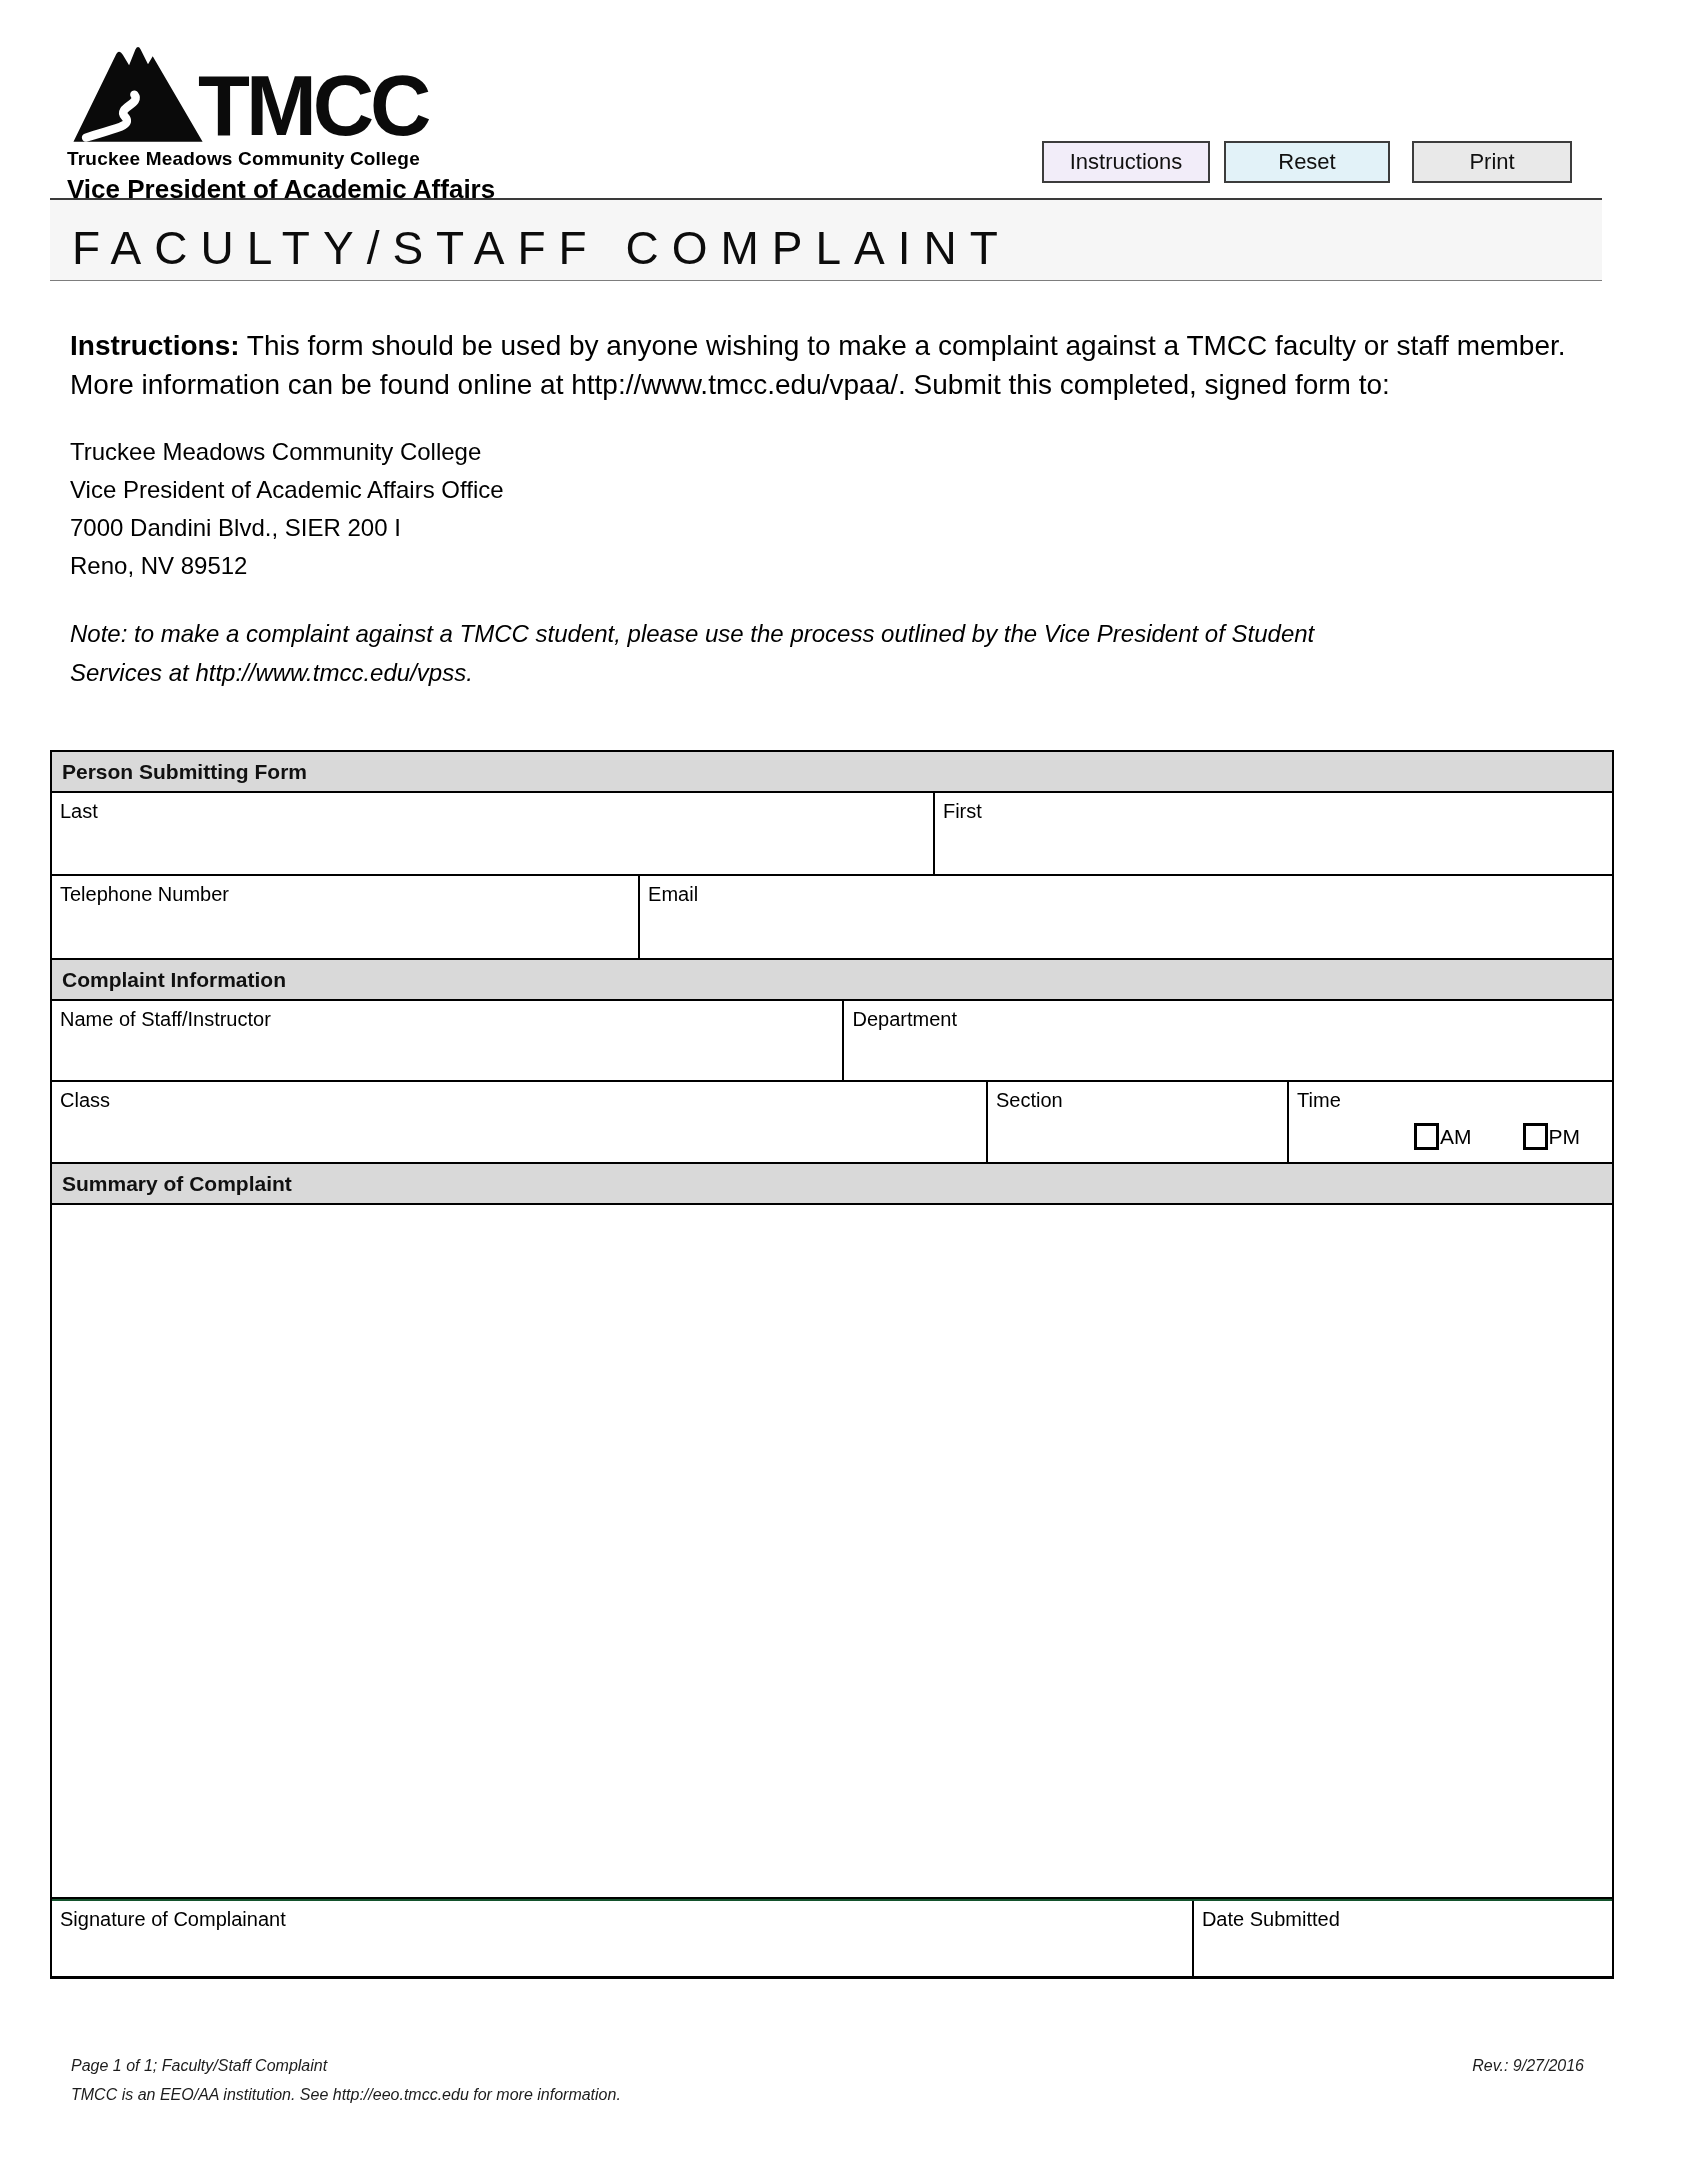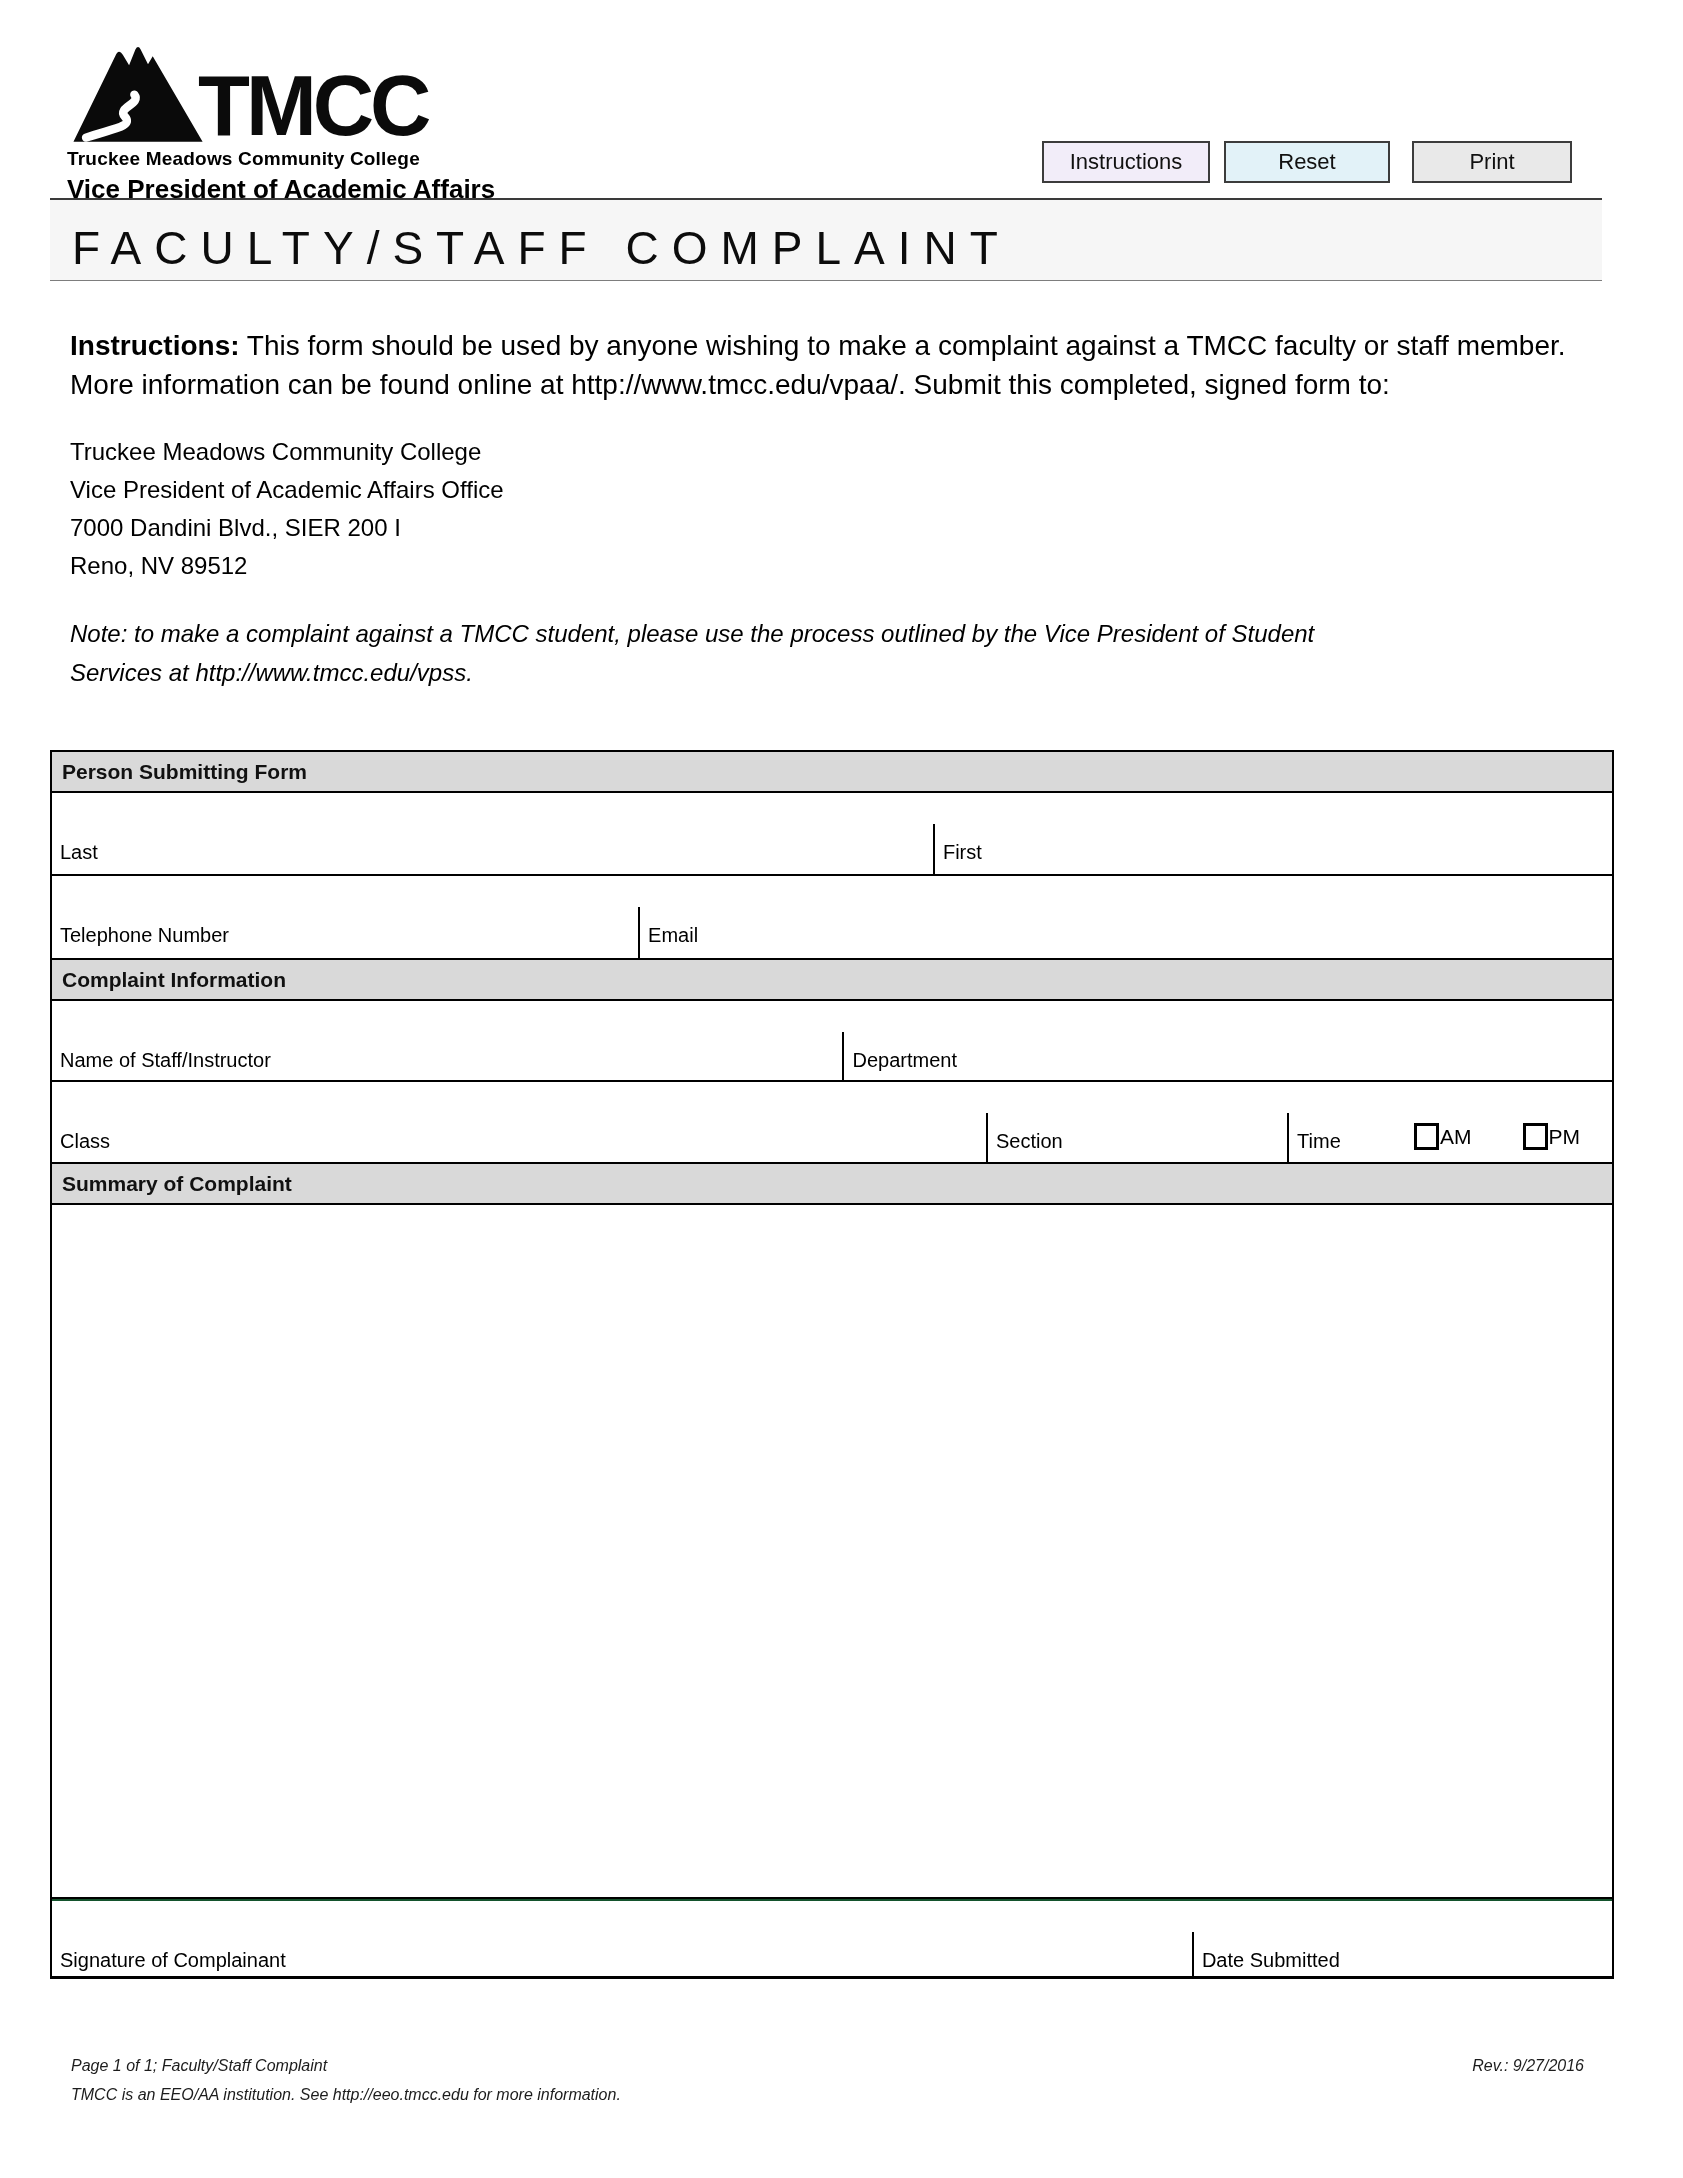--- a/index.html
+++ b/index.html
@@ -54,21 +54,21 @@
     position: absolute; top: 750px; left: 50px; width: 1564px;
     border: 2px solid #000; border-bottom-width: 3px; background: #fff;
   }
   .sec-header {
     background: var(--section-header-bg, #d9d9d9);
     border-bottom: 2px solid #000;
     height: 41px; line-height: 39px; padding-left: 10px;
     font-size: 21px; font-weight: bold; color: #111;
   }
   .frow { display: flex; border-bottom: 2px solid #000; }
-  .cell { border-right: 2px solid #000; padding: 17px 8px; font-size: 20px; position: relative; margin-top: 31px; }
+  .cell { border-right: 2px solid #000; padding: 7px 8px; font-size: 20px; position: relative; }
   .cell:last-child { border-right: none; }
   .row-last-first { height: 83px; }
   .row-tel-email  { height: 84px; }
   .row-name-dept  { height: 81px; }
   .row-class      { height: 82px; }
   .row-summary    { height: 694px; border-bottom: 2px solid #000; }
   .row-signature  { height: 77px; border-top: 2px solid #14532d; border-bottom: none; }
 
   .c-last  { width: 56.6%; } .c-first { flex: 1; }
   .c-tel   { width: 37.7%; } .c-email { flex: 1; }

